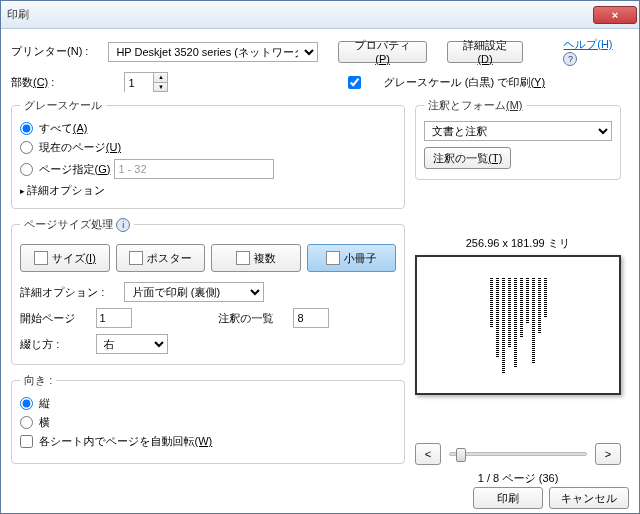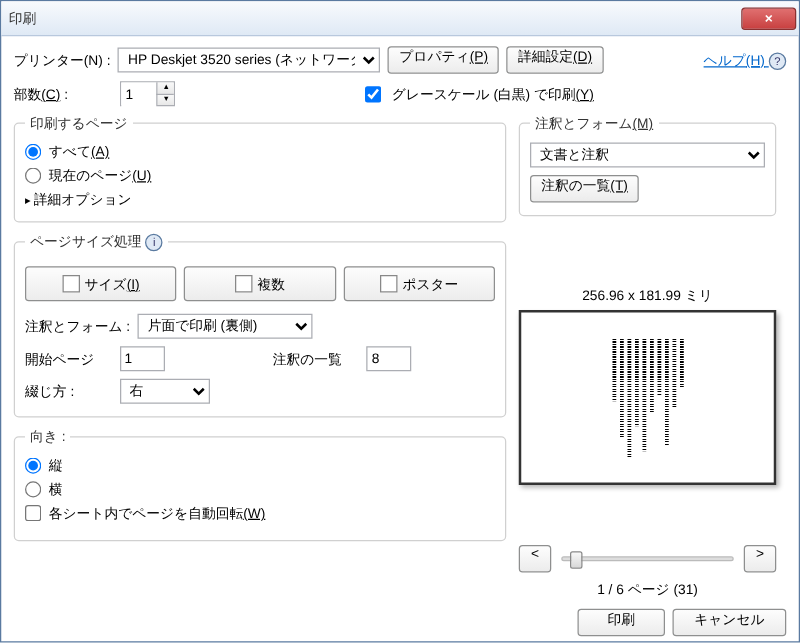--- a/index.html
+++ b/index.html
@@ -1,29 +1,29 @@
 <!DOCTYPE html>
 <html><head>
 <meta charset="utf-8">
 <style>
 *{box-sizing:border-box;margin:0;padding:0;font-family:"Meiryo UI","MS UI Gothic",sans-serif;font-size:11px}
 body{background:#fff;width:640px;height:514px;overflow:hidden;border:1px solid #5a7aa0}
 .titlebar{height:28px;background:linear-gradient(#f8fafd,#dfe9f5);border-bottom:1px solid #b8c8dd;display:flex;align-items:center;padding:0 2px 0 6px}
 .titlebar .title{flex:1;color:#333}
 .closebtn{width:44px;height:18px;background:linear-gradient(#e07070,#c84040);border:1px solid #8a3030;border-radius:3px;display:flex;align-items:center;justify-content:center;color:#fff;font-weight:bold;font-size:10px}
 .content{padding:8px 10px 6px 10px;position:relative;height:486px}
-.row{display:flex;align-items:center;gap:6px;margin-bottom:6px}
+.row{display:flex;align-items:center;gap:20px;margin-bottom:6px}
 label{white-space:nowrap}
 select,input[type=text]{border:1px solid #abadb3;background:#fff;height:20px;padding:1px 3px;font-size:11px}
 .numfield{display:inline-flex;align-items:stretch;border:1px solid #abadb3;height:20px}
 .numfield input{border:none;width:28px;text-align:left;padding:0 3px}
 .numfield .spin{display:flex;flex-direction:column;width:14px}
 .numfield .spin span{flex:1;border-left:1px solid #abadb3;background:linear-gradient(#f8f8f8,#e8e8e8);font-size:6px;text-align:center;line-height:8px;cursor:pointer}
 .numfield .spin span:first-child{border-bottom:1px solid #abadb3}
-.btn{height:22px;padding:0 8px;background:linear-gradient(#fdfdfd,#ececec);border:1px solid #8e8f8f;border-radius:3px;cursor:pointer;display:inline-flex;align-items:flex-start;gap:4px}
+.btn{height:22px;padding:0 8px;background:linear-gradient(#fdfdfd,#ececec);border:1px solid #8e8f8f;border-radius:3px;cursor:pointer;display:inline-flex;align-items:center;gap:4px}
 .btn.default{border:1px solid #5a9ad0;box-shadow:0 0 0 1px #a8d0f0 inset}
 .columns{display:flex;gap:10px}
 .leftcol{width:394px}
 .rightcol{width:206px}
 fieldset{border:1px solid #d0d0d0;border-radius:4px;padding:8px 8px 10px 8px;margin-bottom:8px}
 legend{padding:0 4px;color:#333}
 .radio-row{display:flex;align-items:center;gap:4px;margin-bottom:4px}
 input[type=radio],input[type=checkbox]{margin-right:2px}
 .disclose{cursor:pointer}
 .disclose::before{content:"▸ ";font-size:9px}
@@ -83,50 +83,59 @@
     </div>
     <span style="width:140px"></span>
     <input type="checkbox" checked="" style="">
     <label>グレースケール (白黒) で印刷<span class="und">(Y)</span></label>
   </div>
 
   <div class="columns">
     <div class="leftcol">
 
       <fieldset>
-        <legend>印刷するページ</legend>
+        <legend>グレースケール</legend>
         <div class="radio-row">
           <input type="radio" name="pg" checked="" style="">
           <label>すべて<span class="und">(A)</span></label>
         </div>
         <div class="radio-row">
           <input type="radio" name="pg" style="">
           <label>現在のページ<span class="und">(U)</span></label>
+        </div>
+        <div class="radio-row">
+          <input type="radio" name="pg" style="">
+          <label>ページ指定<span class="und">(G)</span></label>
+          <input type="text" style="width: 160px; color: rgb(153, 153, 153);" value="1 - 32">
         </div>
         <div class="disclose">詳細オプション</div>
       </fieldset>
 
       <fieldset>
         <legend><span>ページサイズ処理</span> <span class="infoicon">i</span></legend>
         <div class="seg">
           <div class="segbtn">
               <span class="tinyicon"></span>
               <span>サイズ<span class="und">(I)</span></span>
             </div>
           <div class="segbtn">
               <span class="tinyicon"></span>
+              <span>ポスター</span>
+            </div>
+          <div class="segbtn">
+              <span class="tinyicon"></span>
               <span>複数</span>
             </div>
-          <div class="segbtn">
-              <span class="tinyicon"></span>
-              <span>ポスター</span>
+          <div class="segbtn active">
+              <span class="tinyicon"></span>
+              <span>小冊子</span>
             </div>
         </div>
         <div class="row" style="margin-top:10px">
-          <label>注釈とフォーム :</label>
+          <label>詳細オプション :</label>
           <select style="width:140px"><option>片面で印刷 (裏側)</option></select>
         </div>
         <div class="formgrid">
           <label>開始ページ</label>
           <input type="text" style="width: 36px;" value="1">
           <label>注釈の一覧</label>
           <input type="text" style="width: 36px;" value="8">
           <label>綴じ方 :</label>
           <select style="width:72px"><option>右</option></select>
           <span></span>
@@ -181,27 +190,27 @@
         <button class="btn" style="width:26px;justify-content:center">
             <span>&lt;</span>
           </button>
         <div class="slider">
             <div class="thumb"></div>
           </div>
         <button class="btn" style="width:26px;justify-content:center">
             <span>&gt;</span>
           </button>
       </div>
-      <div style="text-align:center;margin-top:6px">1 / 6 ページ (31)</div>
+      <div style="text-align:center;margin-top:6px">1 / 8 ページ (36)</div>
     </div>
   </div>
 
   <div class="footer">
     <span class="spacer"></span>
     <button class="btn" style="width:70px;justify-content:center;margin-right:6px">
         <span>印刷</span>
       </button>
-    <button class="btn" style="width:91px;justify-content:center">
+    <button class="btn" style="width:80px;justify-content:center">
         <span>キャンセル</span>
       </button>
   </div>
 
 </div>
 
 </body></html>

